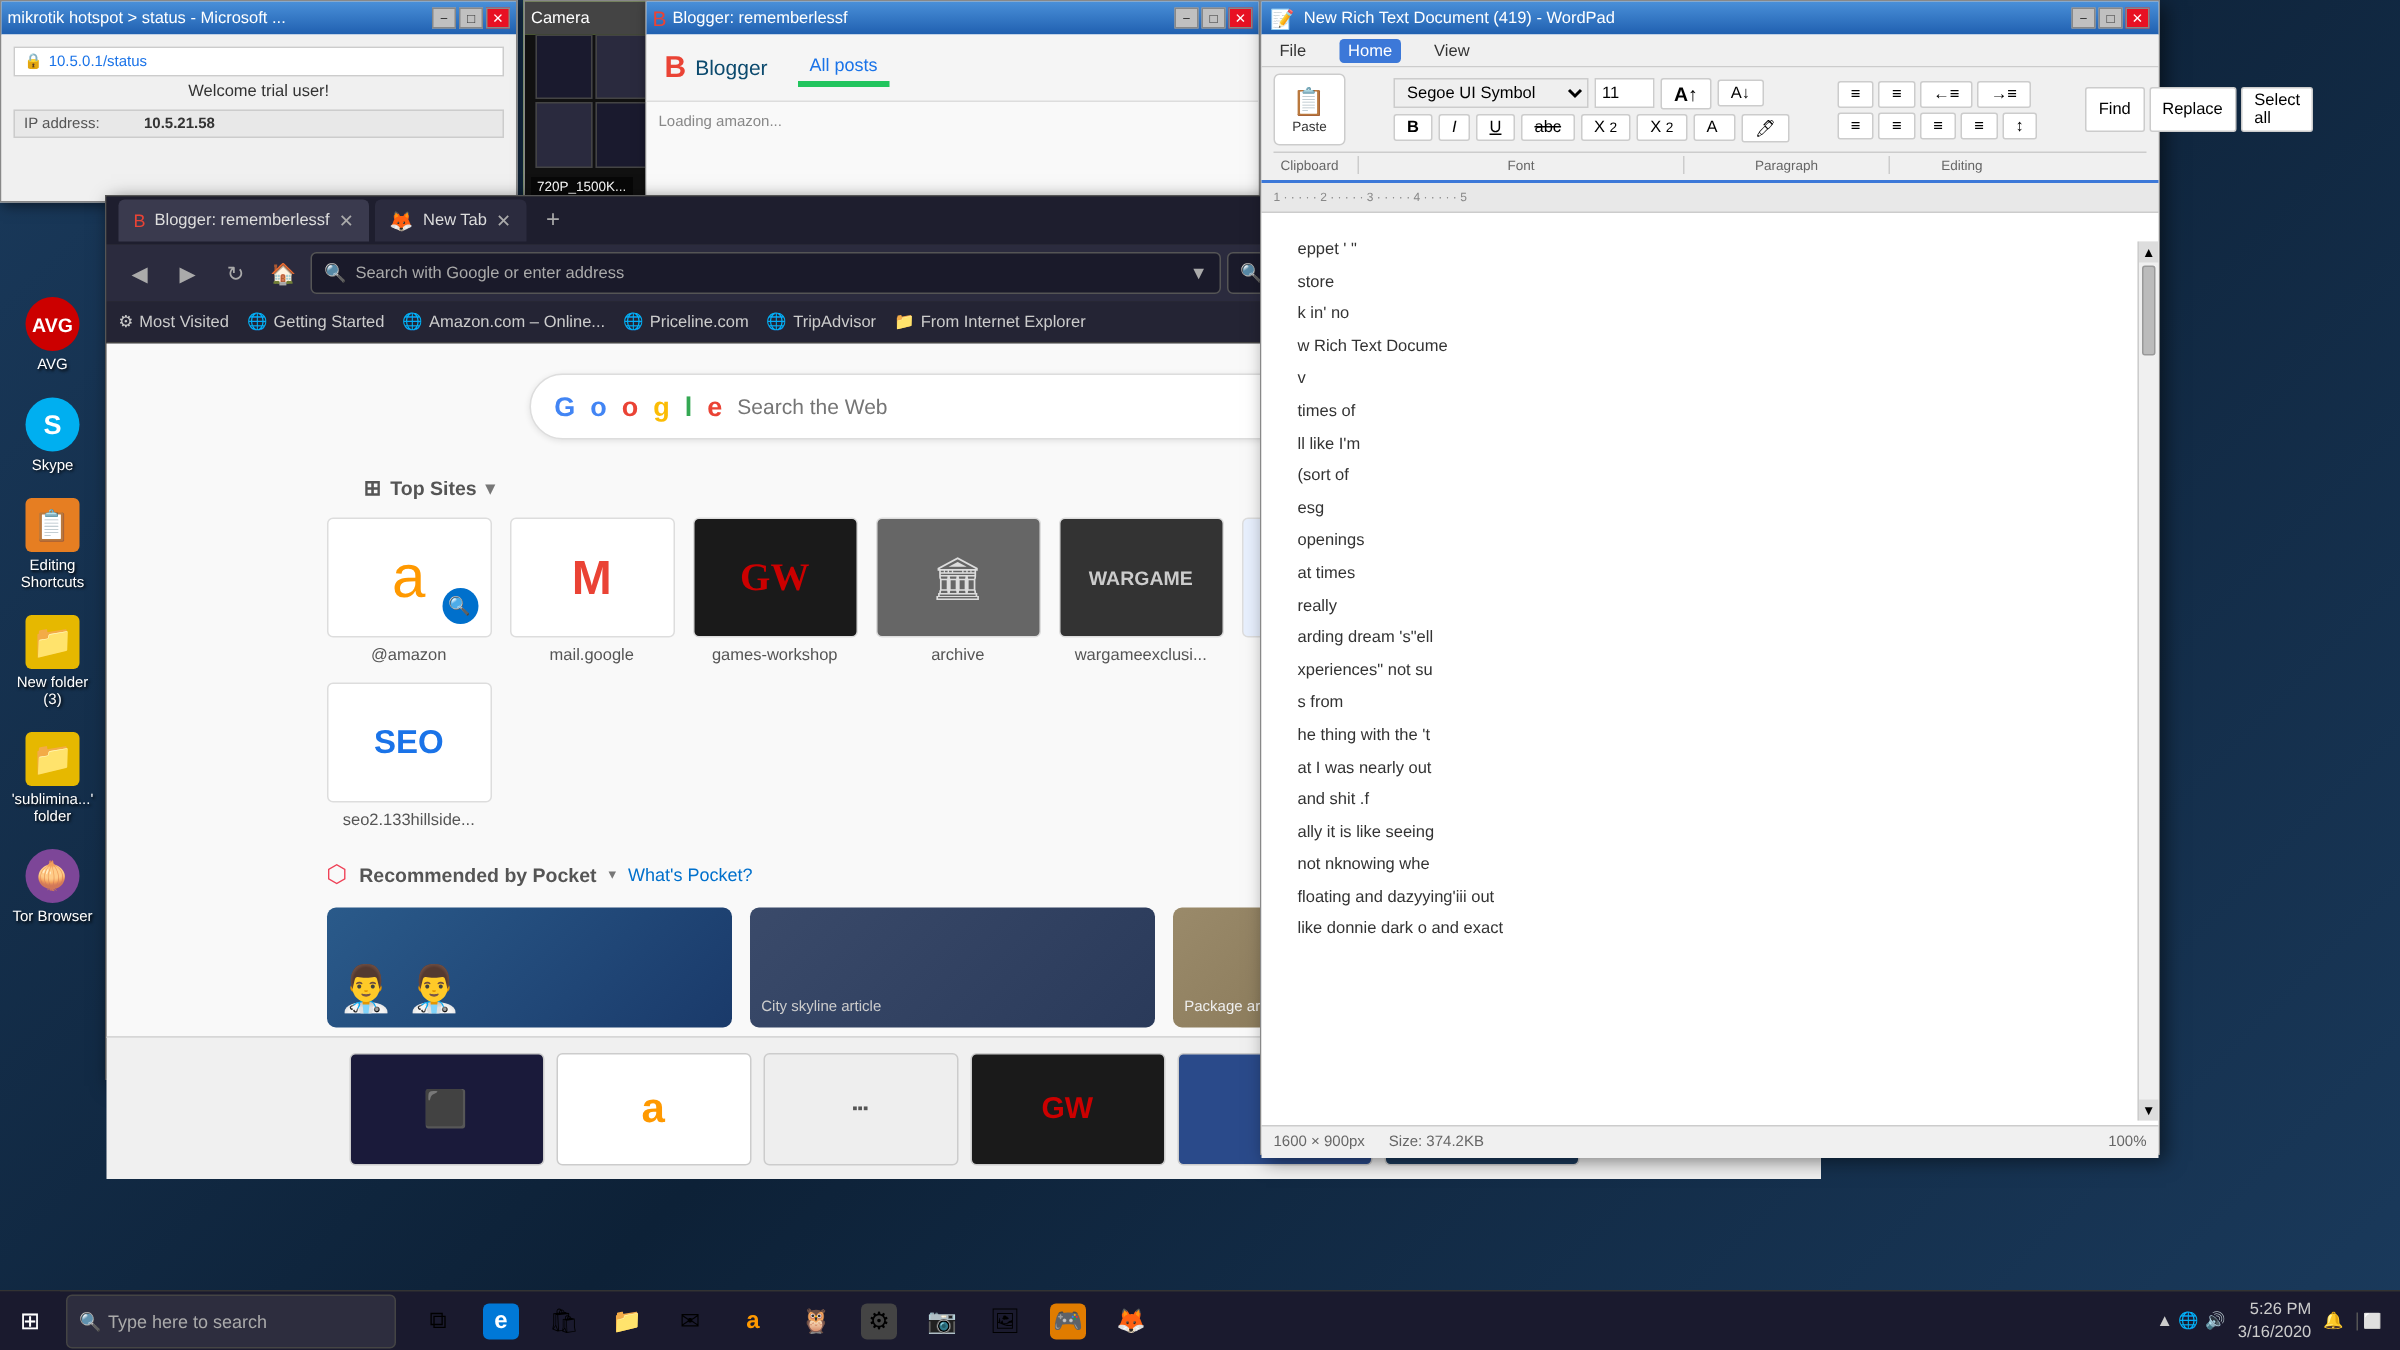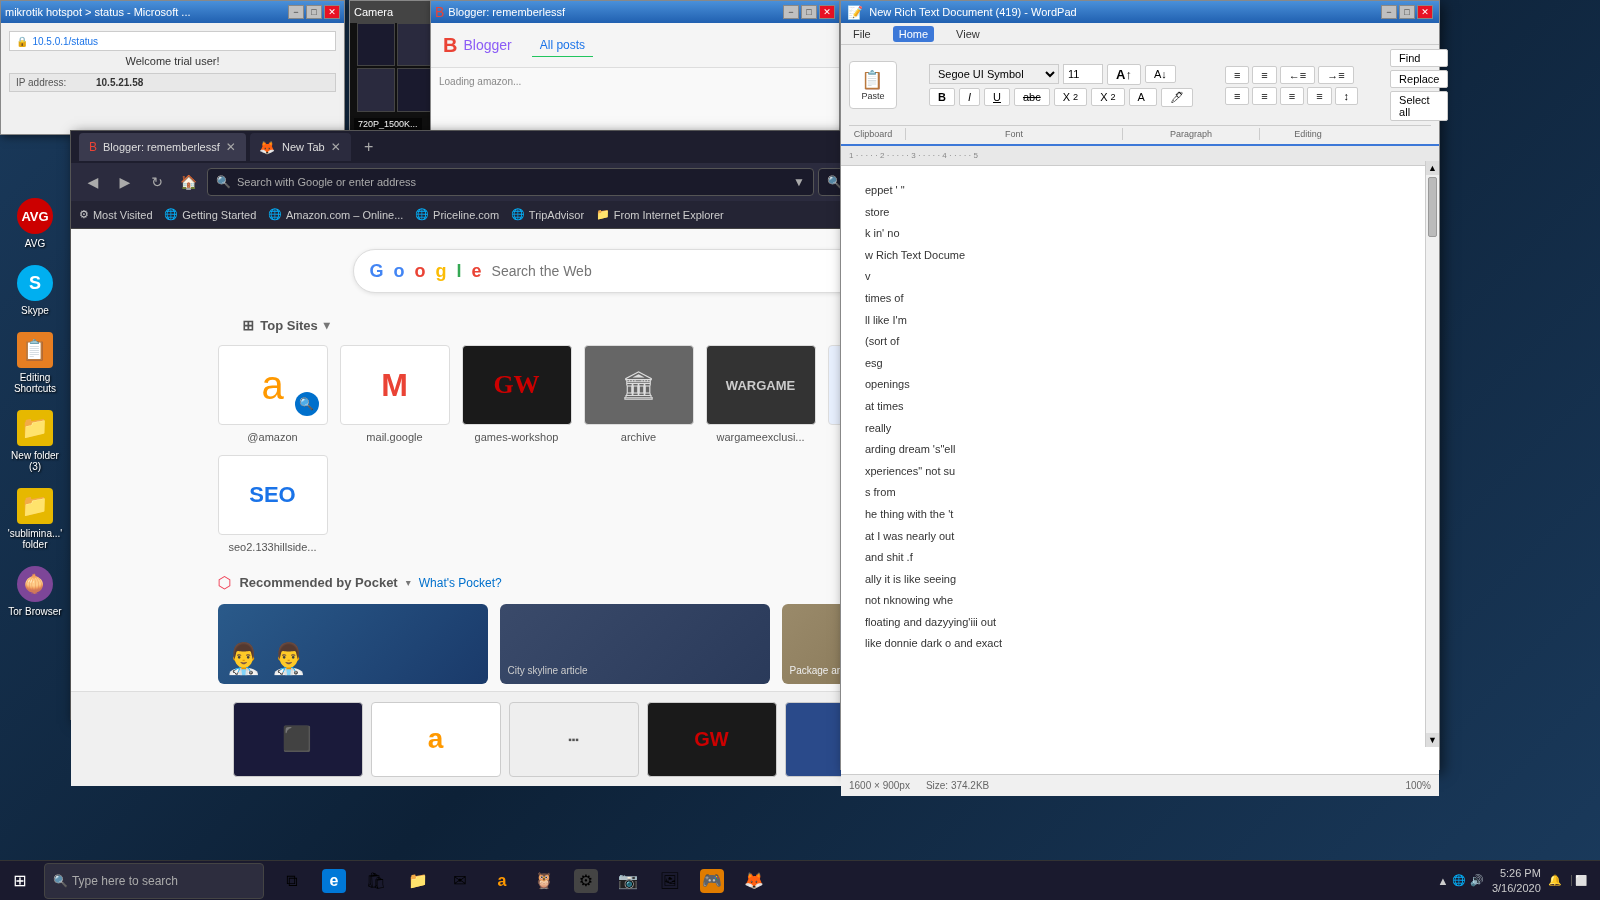--- a/index.html
+++ b/index.html
@@ -140,21 +140,21 @@
     .mkt-url { font-size: 10px; color: #1a73e8; }
 
     
     .cam-preview { width: 100%; height: calc(100% - 22px); background: #111; display: flex; justify-content: center; position: relative; overflow: hidden; }
     .cam-label { position: absolute; bottom: 4px; left: 4px; color: white; font-size: 9px; background: rgba(0,0,0,0.5); padding: 1px 4px; }
 
     
     .blogger-nav { height: 45px; background: #f5f5f5; display: flex; align-items: center; padding: 0 12px; gap: 20px; border-bottom: 1px solid #ddd; }
     .blogger-logo { display: flex; align-items: center; gap: 6px; font-size: 16px; color: #444; }
     .blogger-nav-item { font-size: 12px; color: #555; cursor: pointer; padding: 4px 8px; }
-    .blogger-nav-item.active { color: #1a73e8; border-bottom: 1px solid #22c55e; }
+    .blogger-nav-item.active { color: #1a73e8; border-bottom: 4px solid #22c55e; }
 
     
     .wp-text p { margin-bottom: 4px; font-size: 11px; }
 
     
     .pocket-arrow { font-size: 10px; color: #777; cursor: pointer; }
 
     
     .ts-dropdown { font-size: 12px; color: #777; cursor: pointer; }
   </style>
@@ -249,21 +249,21 @@
     <span class="win-titlebar-title">Blogger: rememberlessf</span>
     <div class="win-controls">
       <div class="win-btn">−</div>
       <div class="win-btn">□</div>
       <div class="win-btn" style="background:#e81123; color:white;">✕</div>
     </div>
   </div>
   <div class="blogger-nav">
     <div class="blogger-logo">
       <span style="color:#ea4335; font-size:20px; font-weight:bold;">B</span>
-      <span style="font-size:14px; color:#8b5cf6;">Blogger</span>
+      <span style="font-size:14px; color:#0c4a6e;">Blogger</span>
     </div>
     <div class="blogger-nav-item active">All posts</div>
   </div>
   <div style="background:#f9f9f9; height:calc(100% - 67px); padding:8px;">
     <div style="font-size:10px; color:#888;">Loading amazon...</div>
   </div>
 </div>
 
 <div class="win-firefox">
 
@@ -543,21 +543,21 @@
         <div style="display:flex; gap:3px;">
           <div class="wp-btn">≡</div>
           <div class="wp-btn">≡</div>
           <div class="wp-btn">≡</div>
           <div class="wp-btn">≡</div>
           <div class="wp-btn">↕</div>
         </div>
       </div>
       <div class="wp-separator"></div>
 
-      <div style="display:flex; flex-direction:column; gap:3px;">
+      <div style="display:flex; flex-direction:row; gap:3px;">
         <div class="wp-btn">Find</div>
         <div class="wp-btn">Replace</div>
         <div class="wp-btn">Select all</div>
       </div>
     </div>
 
     <div style="display:flex; gap:8px; align-items:center; margin-top:2px; border-top:1px solid #ccc; padding-top:2px;">
       <span style="font-size:9px; color:#666; width:48px; text-align:center;">Clipboard</span>
       <span style="width:1px; background:#ccc; height:12px;"></span>
       <span style="font-size:9px; color:#666; width:200px; text-align:center;">Font</span>

